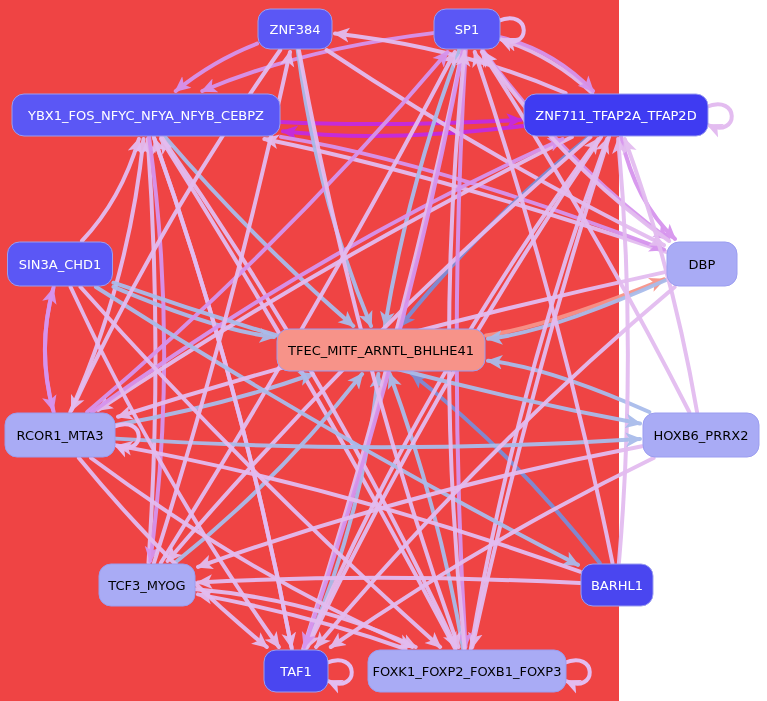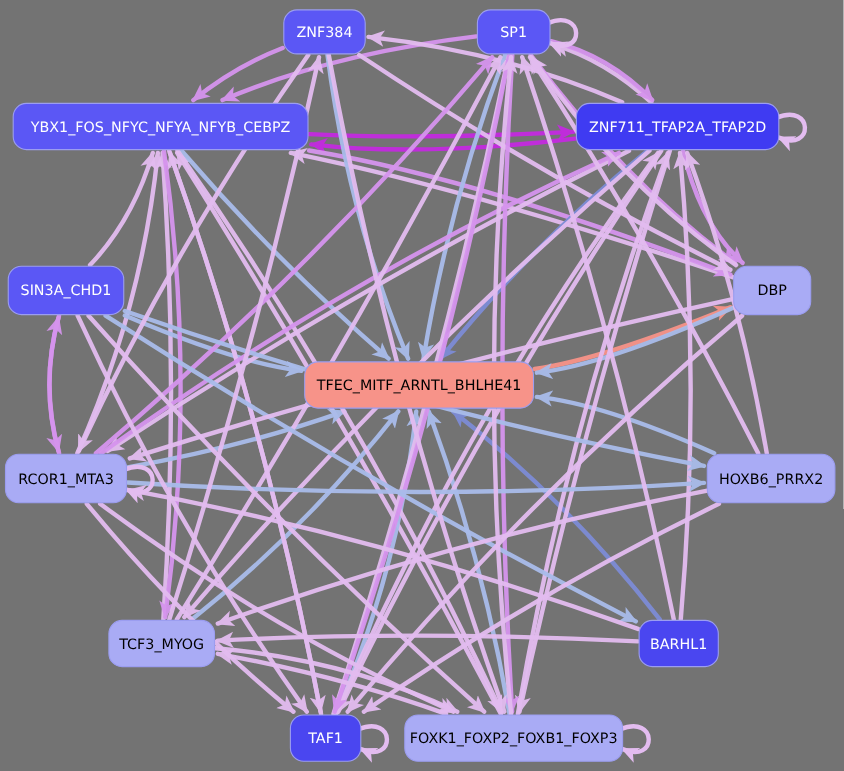--- a/index.html
+++ b/index.html
@@ -1,18 +1,18 @@
 <!DOCTYPE html>
 <html><head>
 <meta charset="utf-8">
 <style>
   html,body{margin:0;padding:0;background:#ffffff;}
   body{width:767px;height:701px;overflow:hidden;
        font-family:"DejaVu Sans","Liberation Sans",sans-serif;}
-  #graph-root{position:relative;width:767px;height:701px;background:#737373;}
+  #graph-root{position:relative;width:619px;height:701px;background:#ef4444;}
   svg{display:block;}
   .node-label{font-size:13px;dominant-baseline:middle;text-anchor:middle;
               font-family:"DejaVu Sans","Liberation Sans",sans-serif;}
 </style>
 </head>
 <body>
 
 <div id="graph-root">
   <svg id="graph-svg" width="767" height="701" viewBox="0 0 767 701">
       <defs>

